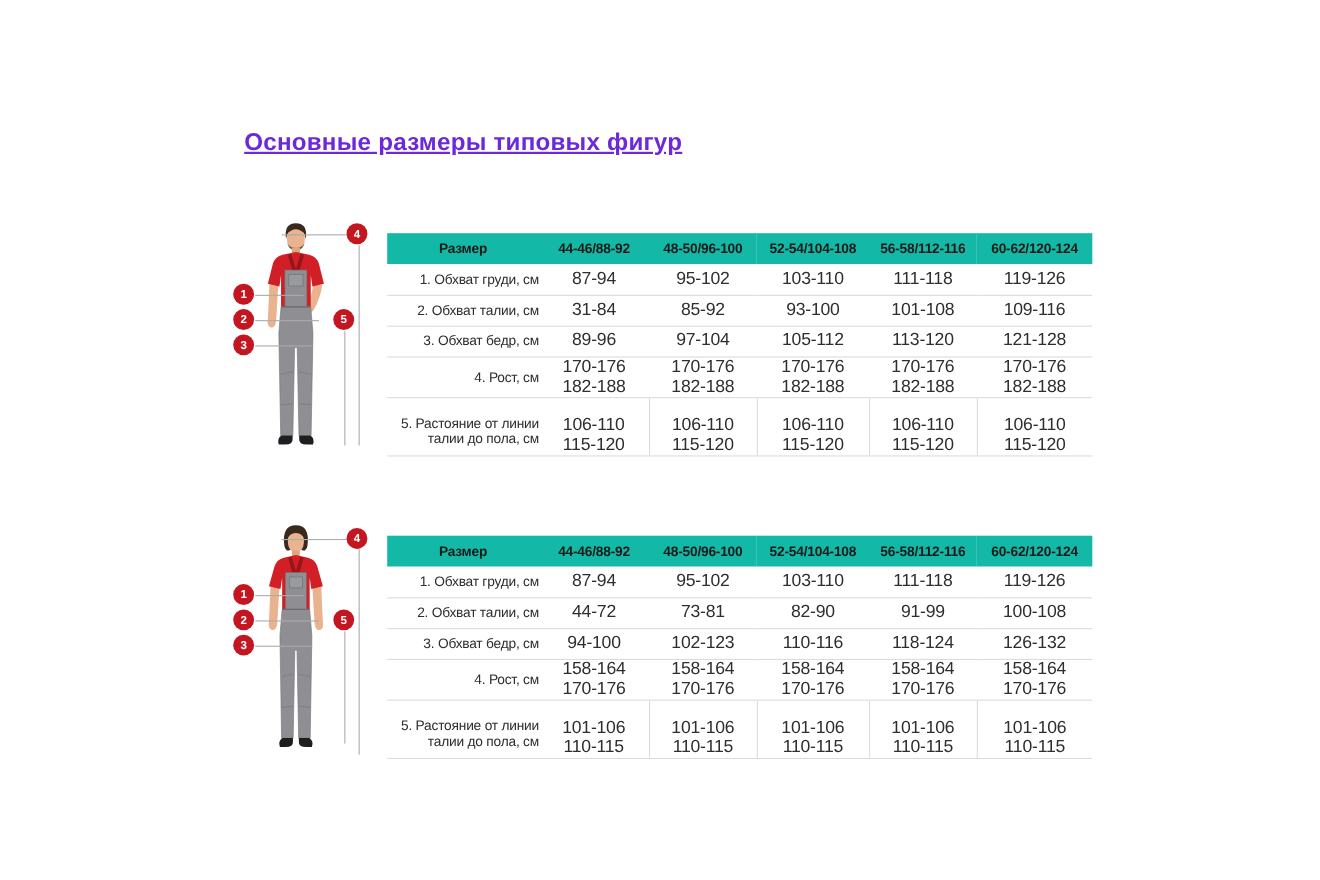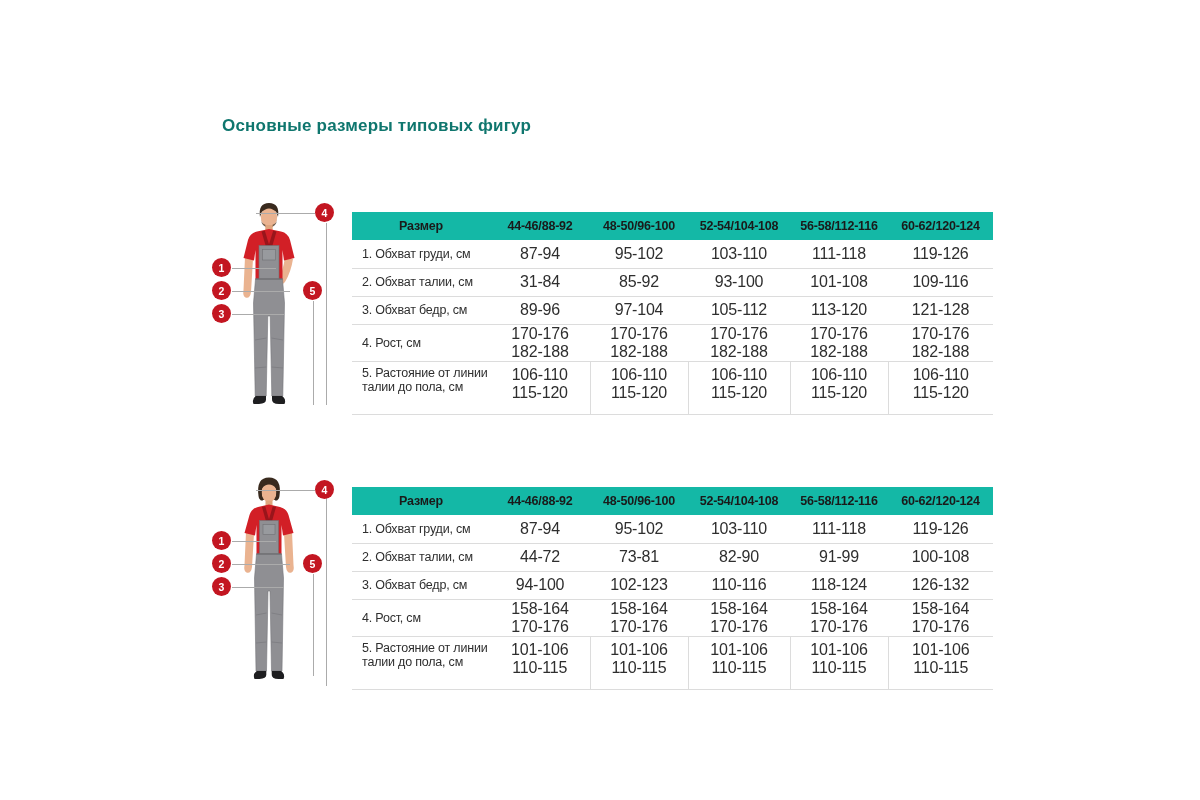--- a/index.html
+++ b/index.html
@@ -3,21 +3,21 @@
 <meta charset="utf-8">
 <style>
   * { margin:0; padding:0; box-sizing:border-box; }
   html,body { background:#ffffff; }
   body {
     width:1200px; height:800px; position:relative; overflow:hidden;
     font-family:"Liberation Sans", sans-serif; color:#1b1b1b;
   }
   .page-title {
     position:absolute; left:222px; top:116px;
-    font-size:17px; font-weight:bold; color:#0f766e; letter-spacing:0.2px;
+    font-size:22px; font-weight:bold; color:#6d28d9; letter-spacing:0.2px;text-decoration:underline;
   }
   
   .fig { position:absolute; width:150px; height:215px; }
   .fig--men   { left:198px; top:198px; }
   .fig--women { left:198px; top:473px; }
   .fig svg { position:absolute; left:26px; top:2px; }
   .marker {
     position:absolute; width:19px; height:19px; border-radius:50%;
     background:#c31621; color:#ffffff; font-size:10.5px; font-weight:bold;
     display:flex; align-items:center; justify-content:center; z-index:3;
@@ -29,22 +29,22 @@
     border-collapse:collapse; table-layout:fixed;
   }
   .sizetable th {
     background:#14b8a6; height:28px; font-size:12.5px; font-weight:bold;
     color:#1a1a1a; text-align:center; letter-spacing:-0.2px;
   }
   .sizetable td {
     height:28px; font-size:16px; color:#2e2e2e; text-align:center;
     border-bottom:1px solid #dcdcdc; letter-spacing:-0.2px;
   }
-  .sizetable td.lbl { text-align:left; padding-left:10px; font-size:12.5px; }
-  .sizetable tr.tall td { height:53px; vertical-align:top; padding-top:4px; }
+  .sizetable td.lbl { text-align:right; padding-left:10px; font-size:12.5px; }
+  .sizetable tr.tall td { height:53px; vertical-align:top; padding-top:16px; }
   .sizetable tr.tall td.vsep { border-left:1px solid #dcdcdc; }
   .pair span { display:inline-block; margin:0 6px; }
 </style>
 </head>
 <body>
 
 <div class="page-title">Основные размеры типовых фигур</div>
 
 <div class="fig fig--men">
   <svg viewBox="0 0 90 212" width="90" height="212">

